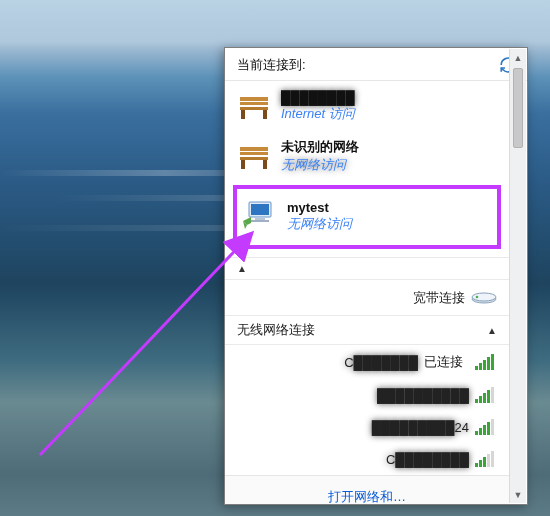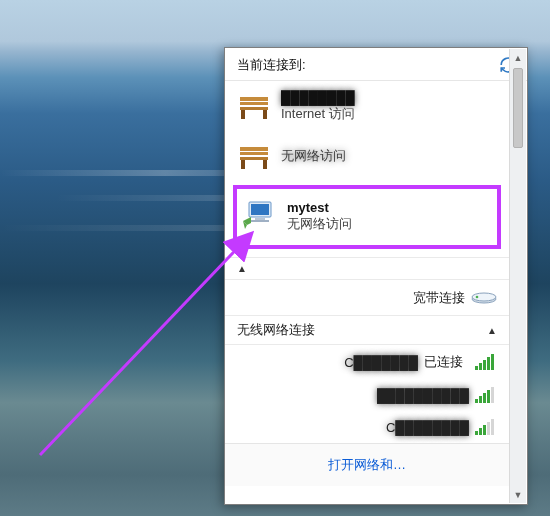--- a/index.html
+++ b/index.html
@@ -78,21 +78,21 @@
   .conn-item {
     display:flex; align-items:center;
     padding: 6px 8px 6px 10px;
     gap: 8px;
   }
   .conn-icon {
     width: 38px; height: 38px; flex:none;
     display:flex; align-items:center; justify-content:center;
   }
   .conn-text .line1 { font-weight:700; color:#111; }
-  .conn-text .line2 { color:#404040; }
+  .conn-text .line2 { color:#3b82f6;font-style:italic; }
   .blur { color:transparent; text-shadow:0 0 6px rgba(80,80,80,.9); }
   .highlight-box {
     border: 4px solid #c43aff;
     margin: 4px 8px 8px 8px;
     padding-top:2px; padding-bottom:4px;
   }
   .section-header {
     display:flex; align-items:center; justify-content:space-between;
     padding: 5px 12px 5px 12px;
     color:#222;
@@ -160,20 +160,21 @@
       <div class="conn-icon">
         <svg width="36" height="34" viewBox="0 0 36 34">
           <rect x="4" y="8" width="28" height="4" fill="#c58b3b"></rect>
           <rect x="4" y="13" width="28" height="3" fill="#c58b3b"></rect>
           <rect x="5" y="18" width="4" height="12" fill="#7a4a18"></rect>
           <rect x="27" y="18" width="4" height="12" fill="#7a4a18"></rect>
           <rect x="4" y="18" width="28" height="3" fill="#b37a2e"></rect>
         </svg>
       </div>
       <div class="conn-text">
+        <div class="line1">未识别的网络</div>
         <div class="line2 blur">无网络访问</div>
       </div>
     </div>
 
     <div class="highlight-box">
       <div class="conn-item" style="padding-left:4px;">
         <div class="conn-icon">
           <svg width="38" height="34" viewBox="0 0 38 34">
             <rect x="8" y="3" width="22" height="15" rx="1" fill="#dfeaf6" stroke="#6b98c9"></rect>
             <rect x="10" y="5" width="18" height="11" fill="#2f76c2"></rect>
@@ -229,20 +230,32 @@
         <svg width="22" height="16" viewBox="0 0 22 16">
           <rect x="0" y="12" width="3" height="4" fill="#3aa63a"></rect>
           <rect x="4" y="9" width="3" height="7" fill="#3aa63a"></rect>
           <rect x="8" y="6" width="3" height="10" fill="#3aa63a"></rect>
           <rect x="12" y="3" width="3" height="13" fill="#3aa63a"></rect>
           <rect x="16" y="0" width="3" height="16" fill="#d6d6d6"></rect>
         </svg>
       </span>
     </div>
 
+    <div class="row">
+      <span class="name blur">█████████24</span>
+      <span class="sig-icon">
+        <svg width="22" height="16" viewBox="0 0 22 16">
+          <rect x="0" y="12" width="3" height="4" fill="#3aa63a"></rect>
+          <rect x="4" y="9" width="3" height="7" fill="#3aa63a"></rect>
+          <rect x="8" y="6" width="3" height="10" fill="#3aa63a"></rect>
+          <rect x="12" y="3" width="3" height="13" fill="#3aa63a"></rect>
+          <rect x="16" y="0" width="3" height="16" fill="#d6d6d6"></rect>
+        </svg>
+      </span>
+    </div>
 
     <div class="row">
       <span class="name blur">C████████</span>
       <span class="sig-icon">
         <svg width="22" height="16" viewBox="0 0 22 16">
           <rect x="0" y="12" width="3" height="4" fill="#3aa63a"></rect>
           <rect x="4" y="9" width="3" height="7" fill="#3aa63a"></rect>
           <rect x="8" y="6" width="3" height="10" fill="#3aa63a"></rect>
           <rect x="12" y="3" width="3" height="13" fill="#d6d6d6"></rect>
           <rect x="16" y="0" width="3" height="16" fill="#d6d6d6"></rect>

